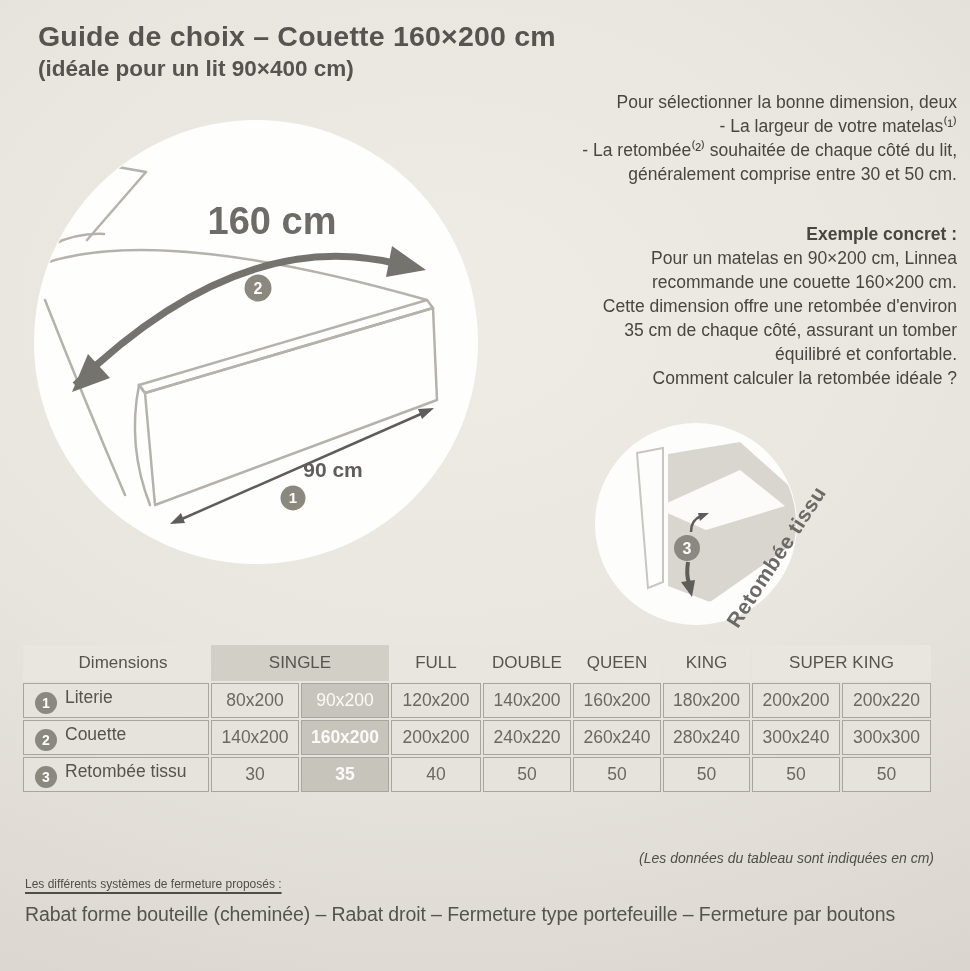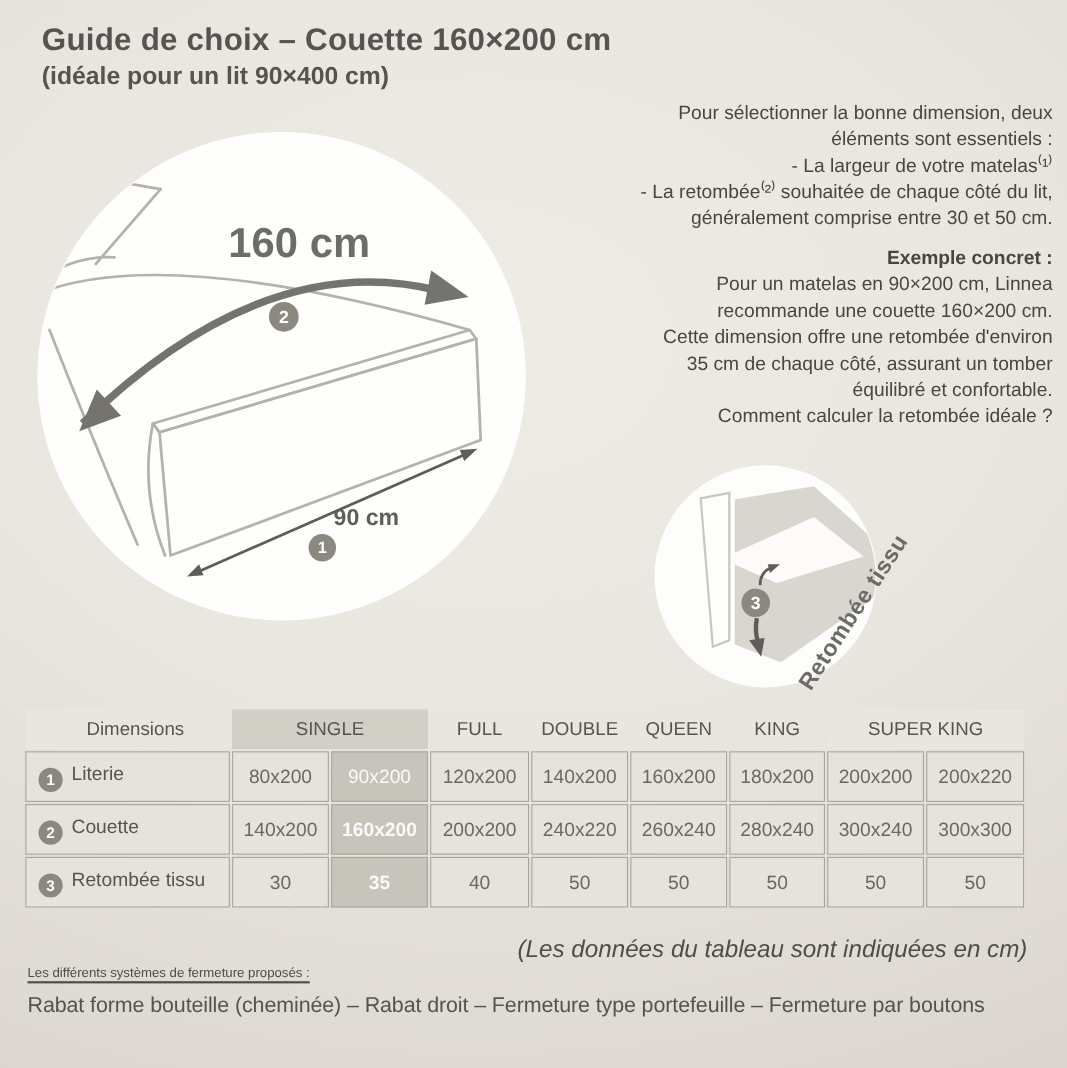--- a/index.html
+++ b/index.html
@@ -24,49 +24,48 @@
     left:742px; top:608px; font-size:21px; font-weight:bold; color:#6b6a66;
     transform:rotate(-57deg); transform-origin:0 100%; letter-spacing:.5px; white-space:nowrap;
   }
 
   
   .tblwrap { left:21px; top:643px; }
   table { border-collapse:separate; border-spacing:2px; table-layout:fixed; }
   th { font-weight:normal; font-size:17px; color:#56544e; height:36px; background:#e9e6e0; }
   th.dim { text-align:center; padding-left:14px; }
   th.single { background:#d2cfc7; }
-  td { background:#e6e3dc; border:1px solid #a8a59d; height:46px; text-align:center;
+  td { background:#e6e3dc; border:1px solid #a8a59d; height:35px; text-align:center;
        font-size:17.5px; color:#6b6862; }
   td.rowlabel { text-align:left; padding-left:11px; color:#56544e; font-size:17.5px; }
   td.hl { background:#c7c4bc; color:#fbfaf8; }
   td.b { font-weight:bold; }
   .badge {
     display:inline-flex; width:22px; height:22px; border-radius:50%;
     background:#8b8880; color:#fdfdfc; font-size:14px; font-weight:bold;
     align-items:center; justify-content:center; margin-right:8px; vertical-align:-5px;
   }
 
-  .footnote { top:850px; right:36px; font-size:22px; font-style:italic; color:#4f4d49; }
+  .footnote { top:850px; right:36px; font-size:14px; font-style:italic; color:#4f4d49; }
   .closures-heading { left:25px; top:877px; font-size:12px; color:#4f4d49;
     text-decoration:underline; text-underline-offset:4px; text-decoration-thickness:1.5px; }
   .closures-line { left:25px; top:903px; width:940px; font-size:19.5px; color:#55534d; letter-spacing:-0.1px; }
 
   svg text { font-family:"Liberation Sans", sans-serif; }
 </style>
 </head>
 <body>
 
 <div id="page">
 
   <div class="abs title">Guide de choix – Couette 160×200 cm</div>
   <div class="abs subtitle">(idéale pour un lit 90×400 cm)</div>
 
   <div class="abs textcol intro">
     <div class="t-line">Pour sélectionner la bonne dimension, deux</div>
-    <div class="t-line">éléments sont essentiels :</div>
     <div class="t-line">- La largeur de votre matelas⁽¹⁾</div>
     <div class="t-line">- La retombée⁽²⁾ souhaitée de chaque côté du lit,</div>
     <div class="t-line">généralement comprise entre 30 et 50 cm.</div>
   </div>
 
   <div class="abs textcol example">
     <div class="t-line ex-heading">Exemple concret :</div>
     <div class="t-line">Pour un matelas en 90×200 cm, Linnea</div>
     <div class="t-line">recommande une couette 160×200 cm.</div>
     <div class="t-line">Cette dimension offre une retombée d'environ</div>

